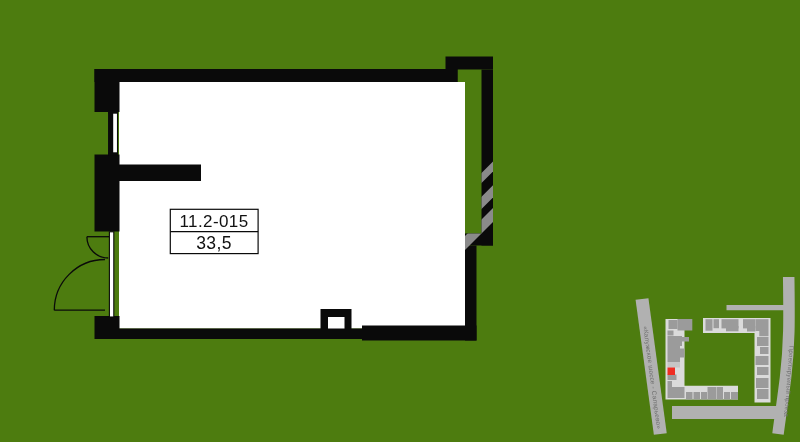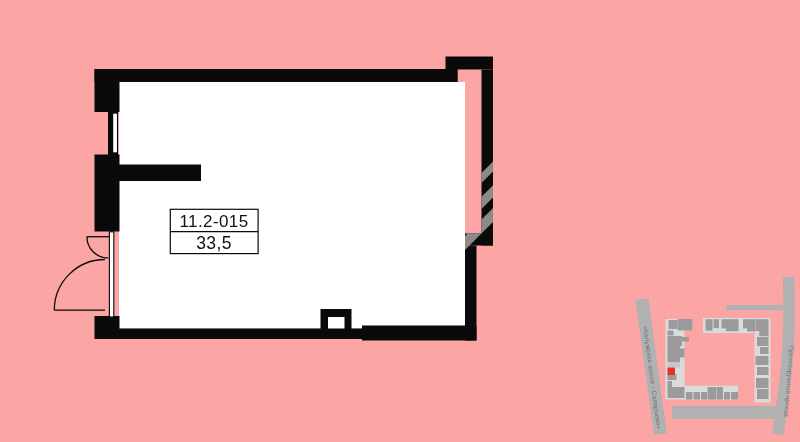--- a/index.html
+++ b/index.html
@@ -1,16 +1,16 @@
 <!DOCTYPE html>
 <html><head>
 <meta charset="utf-8">
 <style>
   html,body{margin:0;padding:0;background:#fff;}
-  .page{position:relative;width:800px;height:442px;background:#fca5a5;overflow:hidden;
+  .page{position:relative;width:800px;height:442px;background:#4d7c0f;overflow:hidden;
         font-family:"Liberation Sans", sans-serif;}
 </style>
 </head>
 <body>
 <div class="page">
 <svg width="800" height="442" viewBox="0 0 800 442">
   <defs>
     <clipPath id="rightWallClip">
       <rect x="481.5" y="56.5" width="11.5" height="189"></rect>
       <rect x="465" y="233.5" width="28" height="12"></rect>

